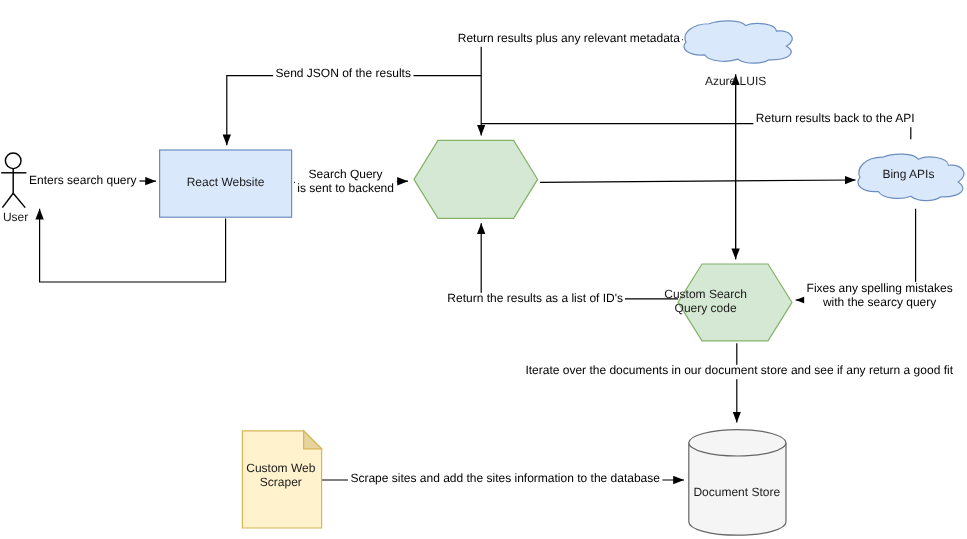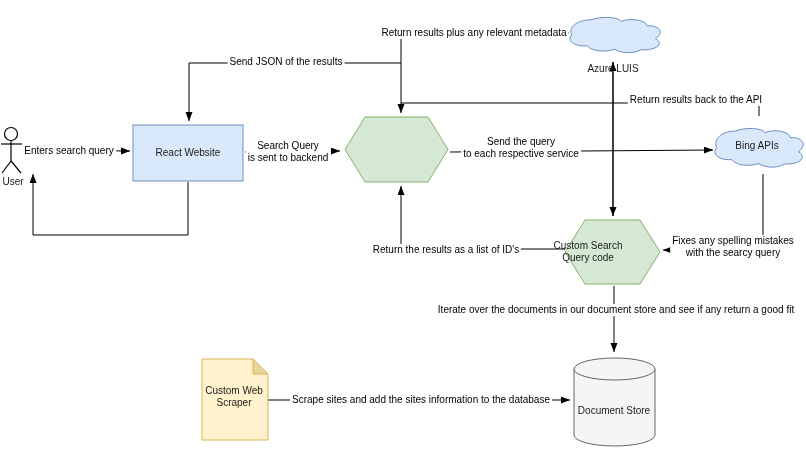--- a/index.html
+++ b/index.html
@@ -101,24 +101,20 @@
   </div>
 
   <div class="lbl edge-lbl" style="left:69px;top:151px;">Enters search query</div>
   <div class="lbl edge-lbl" style="left:288px;top:152px;">
     <div>Search Query</div>
     <div>is sent to backend</div>
   </div>
   <div class="lbl edge-lbl" style="left:286px;top:62px;">Send JSON of the results</div>
   <div class="lbl edge-lbl" style="left:459px;top:33px;margin-left:15px;">Return results plus any relevant metadata</div>
   <div class="lbl edge-lbl" style="left:696px;top:100px;">Return results back to the API</div>
-  <div class="lbl edge-lbl" style="left:521px;top:148px;">
-    <div>Send the query</div>
-    <div>to each respective service</div>
-  </div>
   <div class="lbl edge-lbl" style="left:446px;top:250px;">Return the results as a list of ID's</div>
   <div class="lbl edge-lbl" style="left:616px;top:310px;">Iterate over the documents in our document store and see if any return a good fit</div>
   <div class="lbl edge-lbl" style="left:733px;top:247px;">
     <div>Fixes any spelling mistakes</div>
     <div>with the searcy query</div>
   </div>
   <div class="lbl edge-lbl" style="left:421px;top:400px;">Scrape sites and add the sites information to the database</div>
 
 </div>
 

